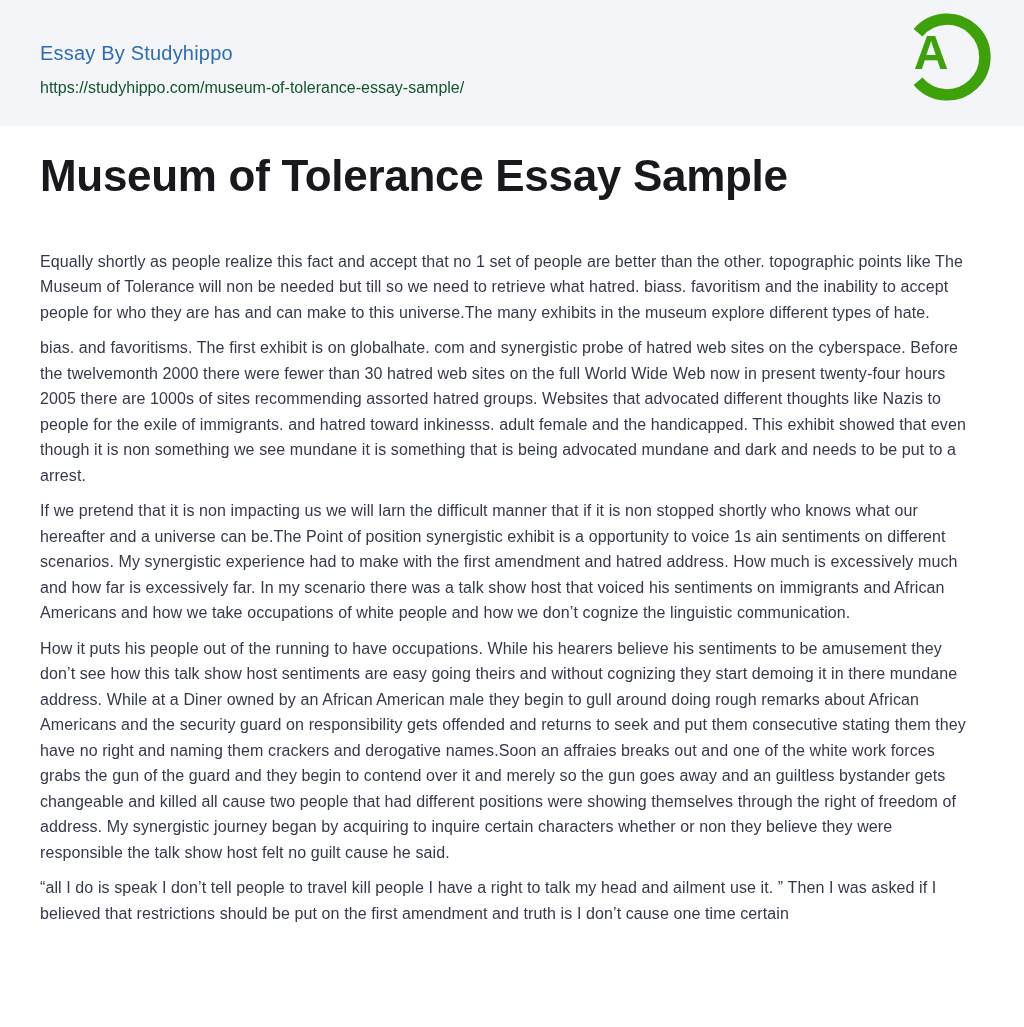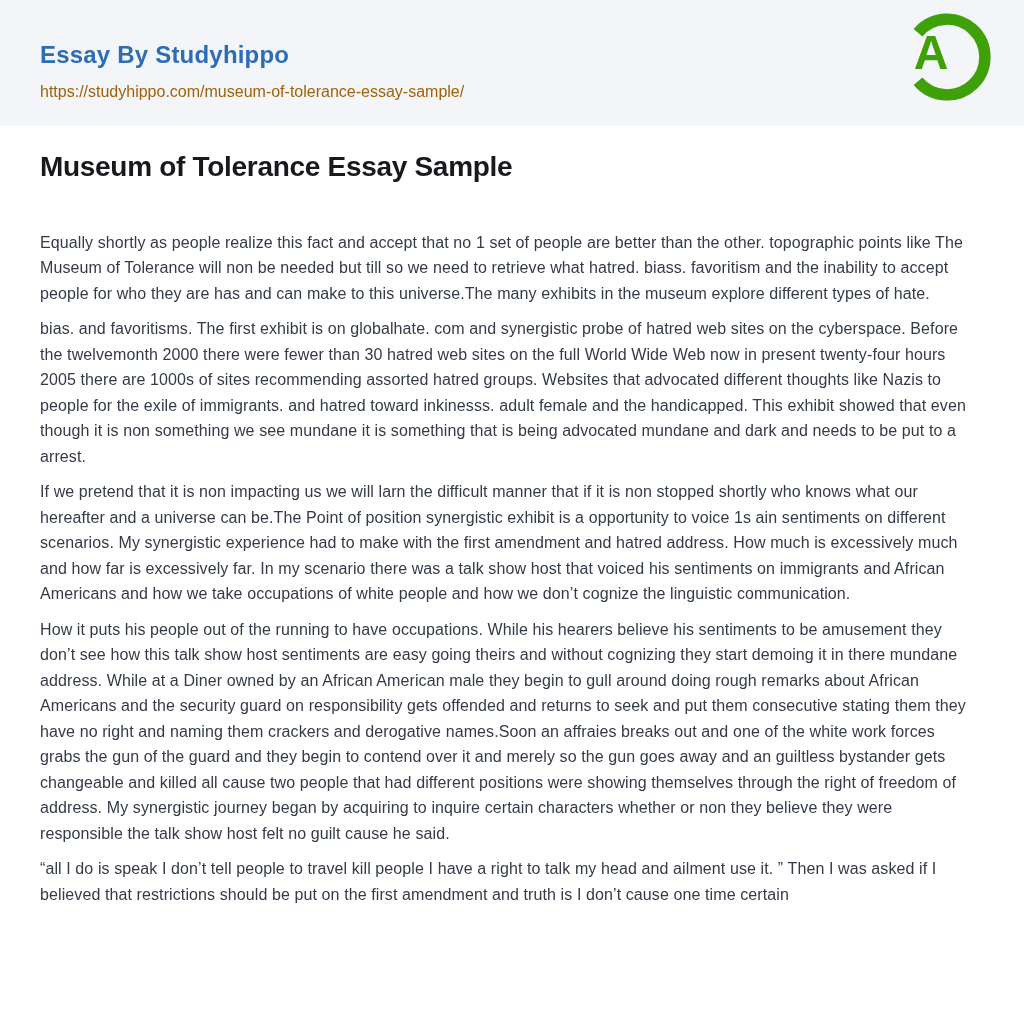--- a/index.html
+++ b/index.html
@@ -20,32 +20,32 @@
   .header {
     position: relative;
     width: 100%;
     height: 126px;
     background: #f3f5f9;
     padding: 0 140px 0 40px;
   }
   .brand-title {
     margin: 0;
     padding-top: 42px;
-    font-size: 24px;
-    font-weight: 700;
+    font-size: 20px;
+    font-weight: 400;
     letter-spacing: 0.2px;
     color: #2d6db4;
     line-height: 1.1;
   }
   .header-url {
     display: inline-block;
     margin-top: 15px;
     font-size: 16px;
     font-weight: 400;
-    color: #a16207;
+    color: #14532d;
     text-decoration: none;
     line-height: 1.1;
     text-align: right;
   }
 
   
   .logo {
     position: absolute;
     top: 13px;
     right: 33px;
@@ -70,21 +70,21 @@
     color: #3ea10a;
     line-height: 1;
   }
 
   
   .article {
     padding: 0 40px;
   }
   .article-title {
     margin: 24px 0 0 0;
-    font-size: 28px;
+    font-size: 44px;
     line-height: 1.2;
     font-weight: 800;
     letter-spacing: -0.3px;
     color: #17191c;
   }
   .article-body {
     margin-top: 46px;
   }
   .article-body p {
     margin: 0 13px 10px 0;

